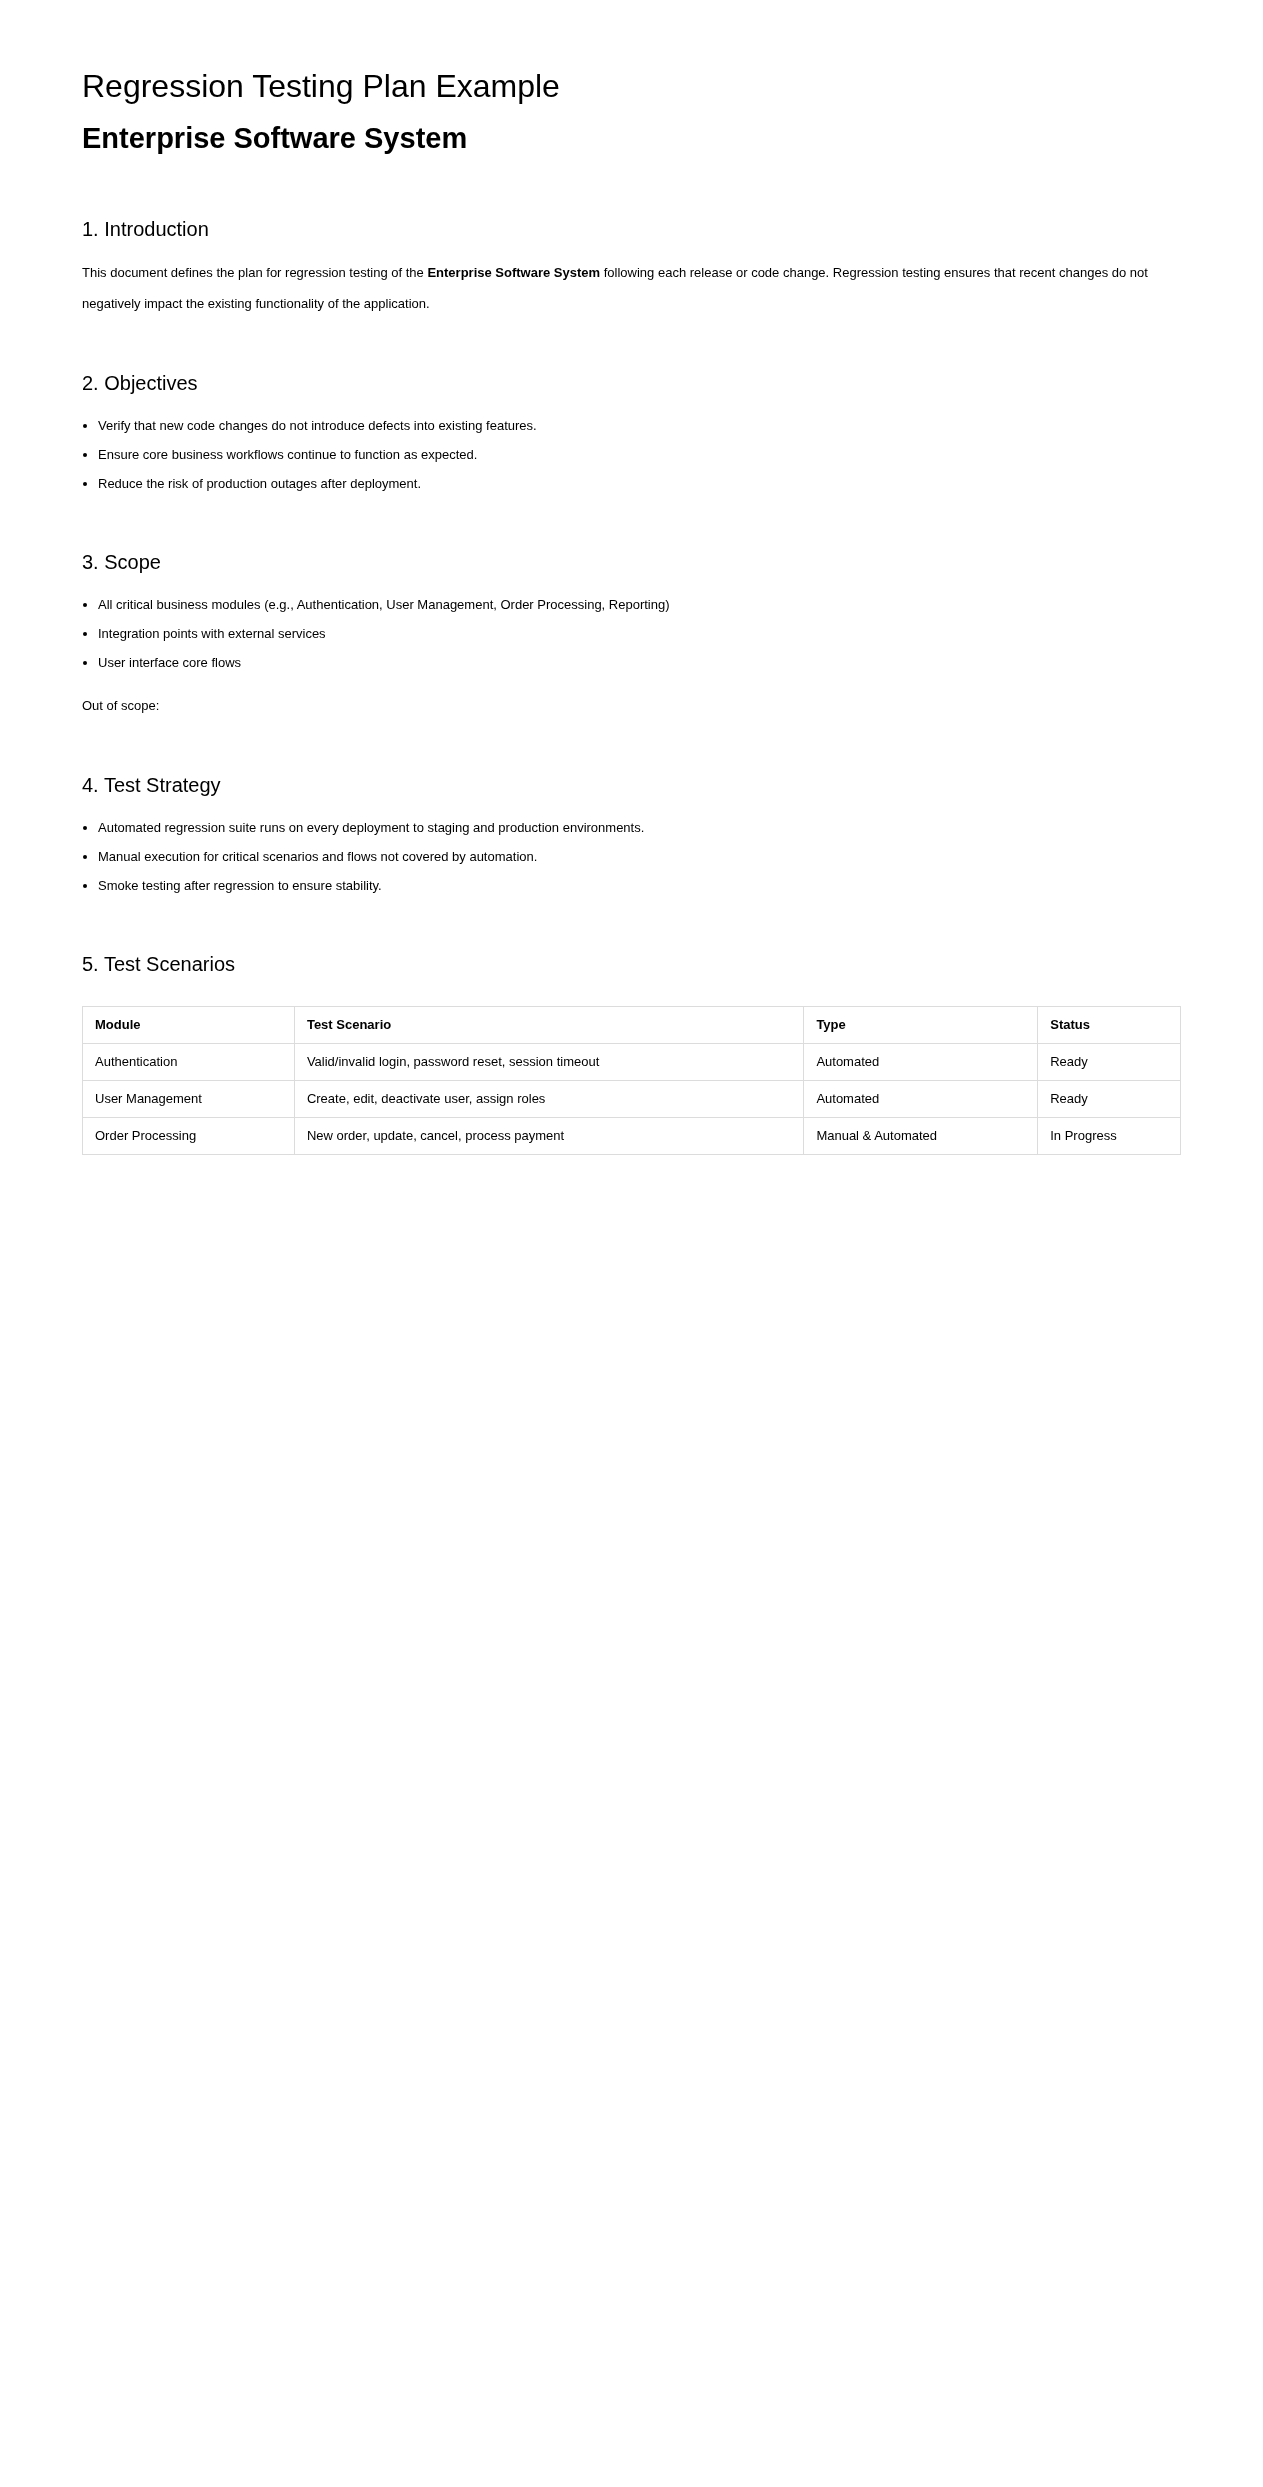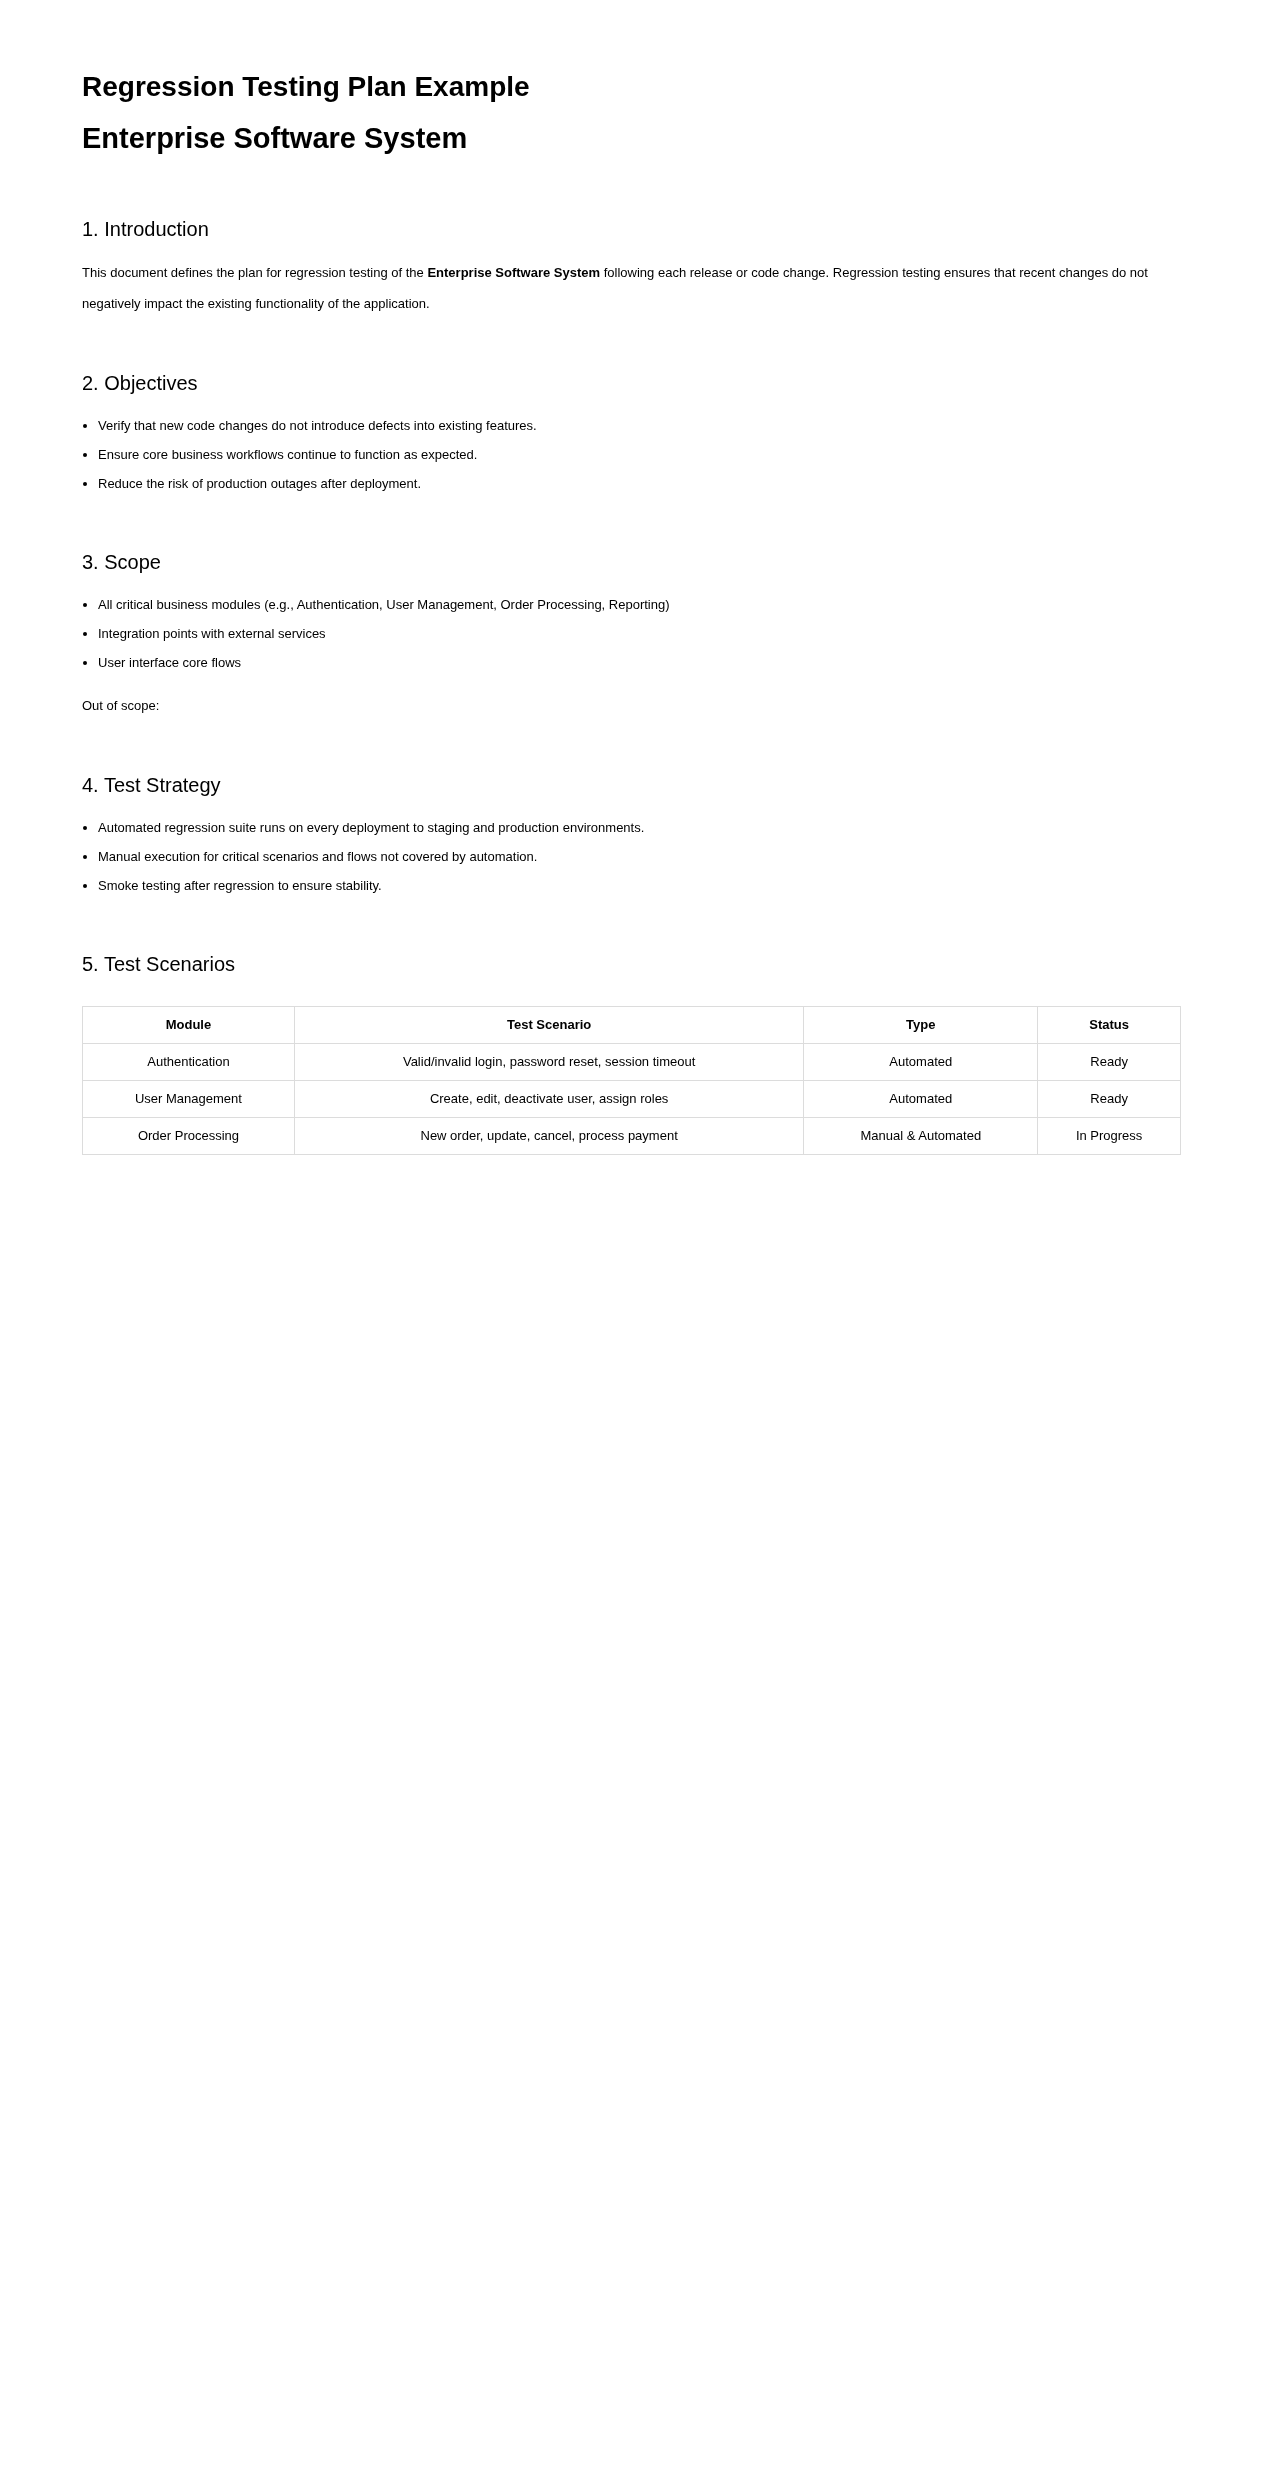--- a/index.html
+++ b/index.html
@@ -14,23 +14,23 @@
     font-family: "Liberation Sans", sans-serif;
     -webkit-font-smoothing: antialiased;
   }
   .page-clip {
     box-sizing: border-box;
     height: 1297px;
     overflow: hidden;
     padding: 69px 82px 0 82px;
   }
   h1.doc-title {
-    font-size: 28px;
+    font-size: 32px;
     line-height: 35px;
-    font-weight: bold;
+    font-weight: normal;
     margin: 0;
   }
   h1.doc-subtitle {
     font-size: 29px;
     line-height: 34px;
     font-weight: bold;
     margin: 17px 0 8px 0;
   }
   h2.section-heading {
     font-size: 20px;
@@ -62,21 +62,21 @@
     border-collapse: collapse;
     width: 100%;
     margin-top: 30px;
   }
   table.scenarios th,
   table.scenarios td {
     border: 1px solid #dcdcdc;
     padding: 10px 12px;
     font-size: 13px;
     line-height: 16px;
-    text-align: center;
+    text-align: left;
     vertical-align: top;
     background: #ffffff;
   }
   table.scenarios th { font-weight: bold; }
 </style>
 </head>
 <body>
 
 <div class="page-clip">
 

